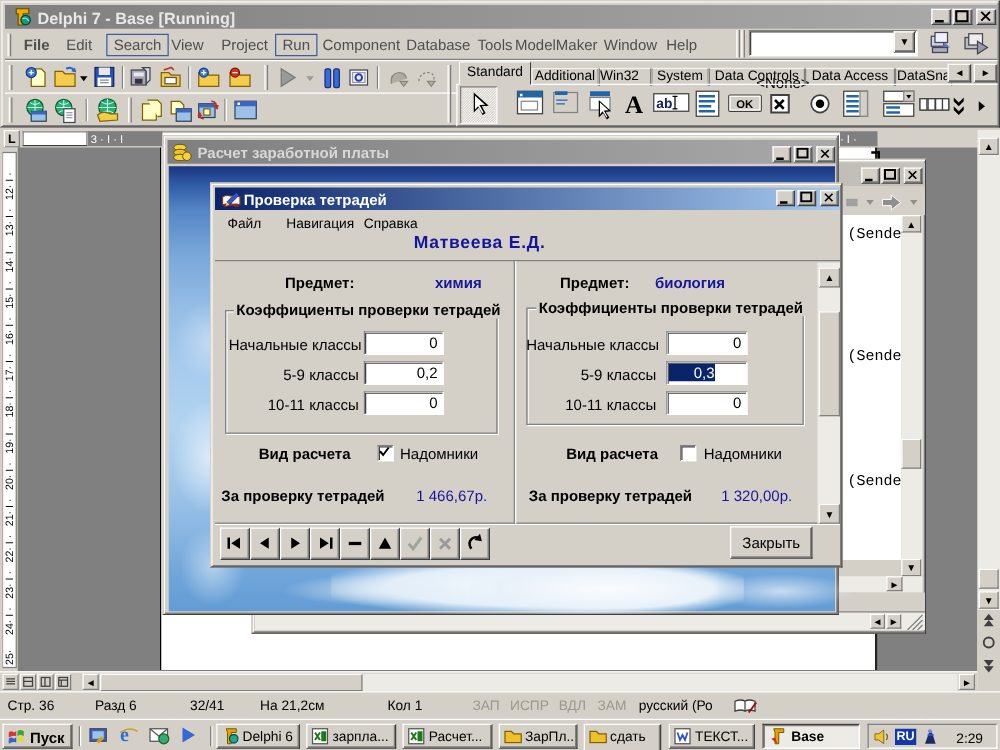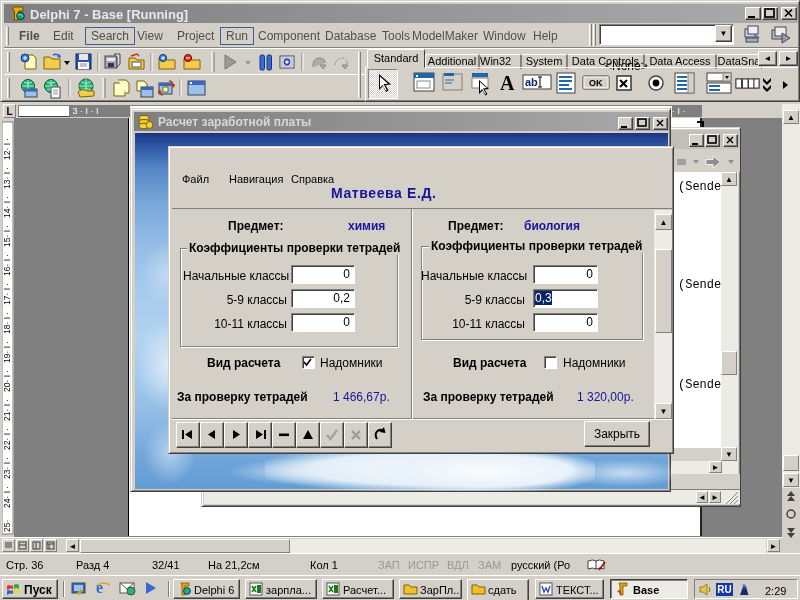--- a/index.html
+++ b/index.html
@@ -96,21 +96,21 @@
             <circle cx="9" cy="26" r="4" fill="none" stroke="#404040" stroke-width="1.5"></circle>
             <path d="M5 40 L9 45 L13 40 Z M5 45 L9 50 L13 45 Z"></path>
           </g>
         </svg>
     </div>
   </div>
 </div>
 
 <div class="abs" id="statusbar" style="left:0;top:553px;width:800px;height:22px;background:#d4d0c8;border-top:1px solid #fff;font-size:11px;">
   <span class="abs" style="left:6px;top:5px;">Стр. 36</span>
-  <span class="abs" style="left:76px;top:5px;">Разд 4</span>
+  <span class="abs" style="left:76px;top:5px;">Разд 6</span>
   <span class="abs" style="left:152px;top:5px;">32/41</span>
   <span class="abs" style="left:208px;top:5px;">На 21,2см</span>
   <span class="abs" style="left:268px;top:20px;">Ст 11</span>
   <span class="abs" style="left:310px;top:5px;">Кол 1</span>
   <span class="abs" style="left:378px;top:5px;color:#9c988e;">ЗАП</span>
   <span class="abs" style="left:408px;top:5px;color:#9c988e;">ИСПР</span>
   <span class="abs" style="left:447px;top:5px;color:#9c988e;">ВДЛ</span>
   <span class="abs" style="left:478px;top:5px;color:#9c988e;">ЗАМ</span>
   <span class="abs" style="left:511px;top:5px;">русский (Ро</span>
   <svg class="abs" style="left:586px;top:4px;" width="22" height="15">
@@ -293,20 +293,39 @@
     <div class="abs" style="left:240px;top:318px;width:220px;height:40px;background:radial-gradient(ellipse at center,#fafcfe 0%,#e8f1f9 55%,rgba(255,255,255,0) 80%);"></div>
     <div class="abs" style="left:90px;top:326px;width:160px;height:26px;background:radial-gradient(ellipse at center,rgba(226,237,248,0.8) 0%,rgba(255,255,255,0) 70%);"></div>
     <div class="abs" style="left:430px;top:326px;width:120px;height:28px;background:radial-gradient(ellipse at center,rgba(232,241,250,0.75) 0%,rgba(255,255,255,0) 70%);"></div>
     <div class="abs" style="left:6px;top:110px;width:54px;height:60px;background:radial-gradient(ellipse at center,rgba(222,235,248,0.55) 0%,rgba(255,255,255,0) 75%);"></div>
     <div class="abs" style="left:4px;top:190px;width:56px;height:85px;background:radial-gradient(ellipse at center,rgba(228,239,250,0.85) 0%,rgba(255,255,255,0) 75%);"></div>
     <div class="abs" style="left:10px;top:290px;width:50px;height:60px;background:radial-gradient(ellipse at center,rgba(222,236,249,0.6) 0%,rgba(255,255,255,0) 75%);"></div>
   </div>
 </div>
 
 <div class="abs winframe" id="proverka" style="left:168px;top:146px;width:506px;height:308px;">
+  <div class="abs" style="left:3px;top:3px;width:500px;height:18px;background:linear-gradient(90deg,#0a246a,#a6caf0);">
+    <svg class="abs" style="left:5px;top:2px;" width="16" height="15">
+        <path d="M1 5.5 Q4.5 3.5 8 5 Q11.5 3.5 15 5.5 L15 12 Q11.5 10.5 8 12 Q4.5 10.5 1 12 Z" fill="#fdf8ec" stroke="#7a3a22"></path>
+        <path d="M8 5 L8 12" stroke="#c8b890"></path>
+        <path d="M2.5 13 L8 11.5 L13.5 13" stroke="#a02818" stroke-width="1.6" fill="none"></path>
+        <path d="M4.5 9.5 L12 2 L14.2 4.2 L6.7 11.7 Z" fill="#2e57d8" stroke="#132a6a" stroke-width="0.6"></path>
+        <path d="M4.5 9.5 L6.7 11.7 L3.4 12.8 Z" fill="#e8c060"></path>
+      </svg>
+    <span class="abs bold" style="left:23px;top:3px;color:#fff;font-size:12px;">Проверка тетрадей</span>
+    <div class="titlebtn" style="left:449px;top:2px;"><svg width="13" height="11">
+          <rect x="2" y="8" width="6" height="2" fill="#000"></rect>
+        </svg></div>
+    <div class="titlebtn" style="left:466px;top:2px;"><svg width="13" height="11">
+          <rect x="2" y="1" width="8" height="7" fill="none" stroke="#000" stroke-width="1.6"></rect>
+        </svg></div>
+    <div class="titlebtn" style="left:484px;top:2px;"><svg width="13" height="11">
+          <path d="M3 2 L9 8 M9 2 L3 8" stroke="#000" stroke-width="1.4"></path>
+        </svg></div>
+  </div>
   <div class="abs" style="left:3px;top:21px;width:500px;height:19px;background:#d4d0c8;font-size:11px;">
     <span class="abs" style="left:10px;top:5px;">Файл</span>
     <span class="abs" style="left:57px;top:5px;">Навигация</span>
     <span class="abs" style="left:119px;top:5px;">Справка</span>
   </div>
   <span class="abs bold blue" style="left:162px;top:38px;font-size:14px;letter-spacing:0.6px;">Матвеева Е.Д.</span>
 
   <div class="abs" style="left:3px;top:61px;width:500px;height:211px;border-top:1px solid #808080;border-bottom:1px solid #808080;box-shadow:0 1px 0 #fff;">
     <div class="abs" style="left:239px;top:0;width:1px;height:210px;background:#808080;"></div>
     <div class="abs" style="left:240px;top:0;width:1px;height:210px;background:#fff;"></div>
@@ -329,21 +348,21 @@
   <span class="abs f12" style="left:14px;top:122px;width:104px;text-align:right;white-space:nowrap;">Начальные классы</span>
   <div class="abs sunken f12" style="left:122px;top:118px;width:64px;height:19px;text-align:right;line-height:16px;padding-right:4px;">0</div>
   <span class="abs f12" style="left:14px;top:146px;width:104px;text-align:right;white-space:nowrap;">5-9 классы</span>
   <div class="abs sunken f12" style="left:122px;top:142px;width:64px;height:19px;text-align:right;line-height:16px;padding-right:4px;">0,2</div>
   <span class="abs f12" style="left:14px;top:170px;width:104px;text-align:right;white-space:nowrap;">10-11 классы</span>
   <div class="abs sunken f12" style="left:122px;top:166px;width:64px;height:19px;text-align:right;line-height:16px;padding-right:4px;">0</div>
 
   <span class="abs f12" style="left:252px;top:122px;width:104px;text-align:right;white-space:nowrap;">Начальные классы</span>
   <div class="abs sunken f12" style="left:364px;top:118px;width:65px;height:19px;text-align:right;line-height:16px;padding-right:4px;">0</div>
   <span class="abs f12" style="left:252px;top:146px;width:104px;text-align:right;white-space:nowrap;">5-9 классы</span>
-  <div class="abs sunken f12" style="left:364px;top:142px;width:65px;height:19px;line-height:16px;padding-left:1px;"><span style="background:#0a246a;color:#fff;">0,3</span></div>
+  <div class="abs sunken f12" style="left:364px;top:142px;width:65px;height:19px;line-height:16px;padding-left:1px;"><span style="background:#0a246a;color:#fff;padding-left:20px;">0,3</span></div>
   <span class="abs f12" style="left:252px;top:170px;width:104px;text-align:right;white-space:nowrap;">10-11 классы</span>
   <div class="abs sunken f12" style="left:364px;top:166px;width:65px;height:19px;text-align:right;line-height:16px;padding-right:4px;">0</div>
 
   <span class="abs bold f12" style="left:38px;top:209px;">Вид расчета</span>
   <div class="abs sunken" style="left:133px;top:209px;width:13px;height:13px;"><svg width="9" height="9">
         <path d="M1 4 L3.5 7 L8 1" fill="none" stroke="#000" stroke-width="1.6"></path>
       </svg></div>
   <span class="abs f12" style="left:151px;top:209px;">Надомники</span>
   <span class="abs bold f12" style="left:284px;top:209px;">Вид расчета</span>
   <div class="abs sunken" style="left:375px;top:209px;width:13px;height:13px;"></div>

